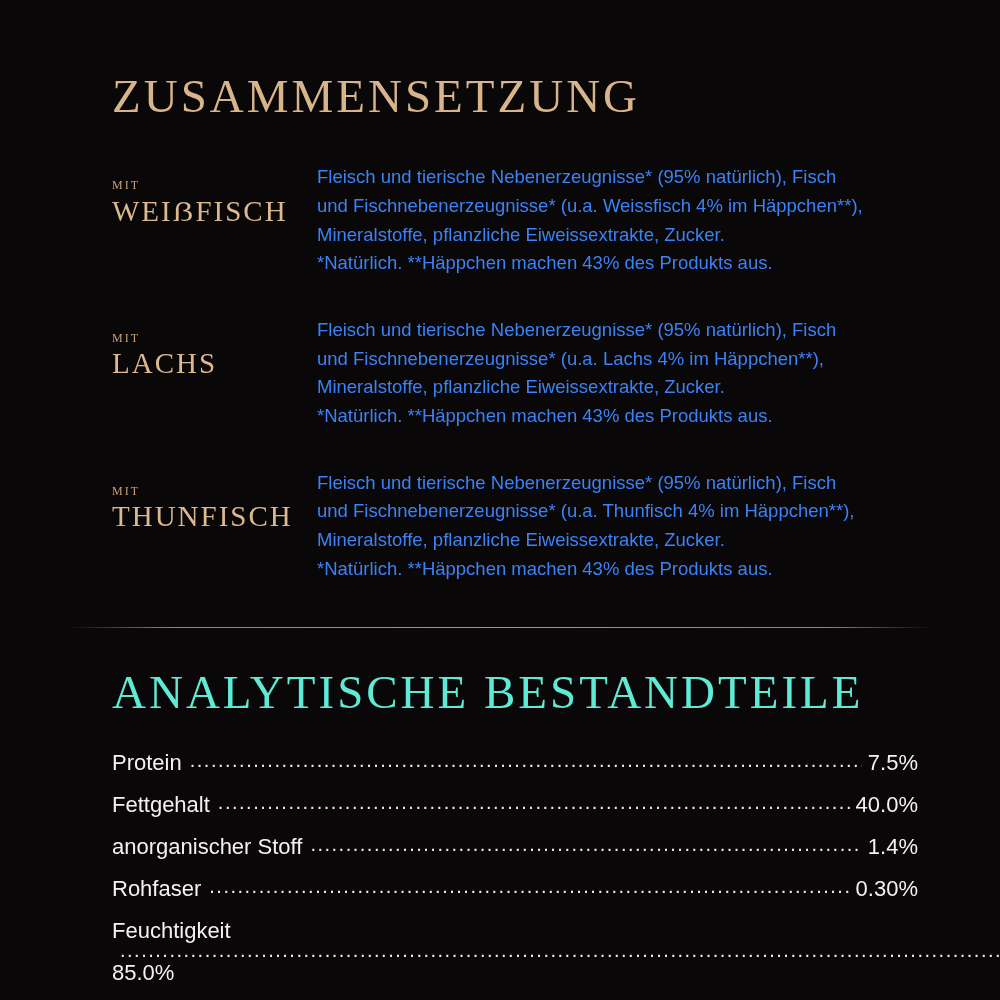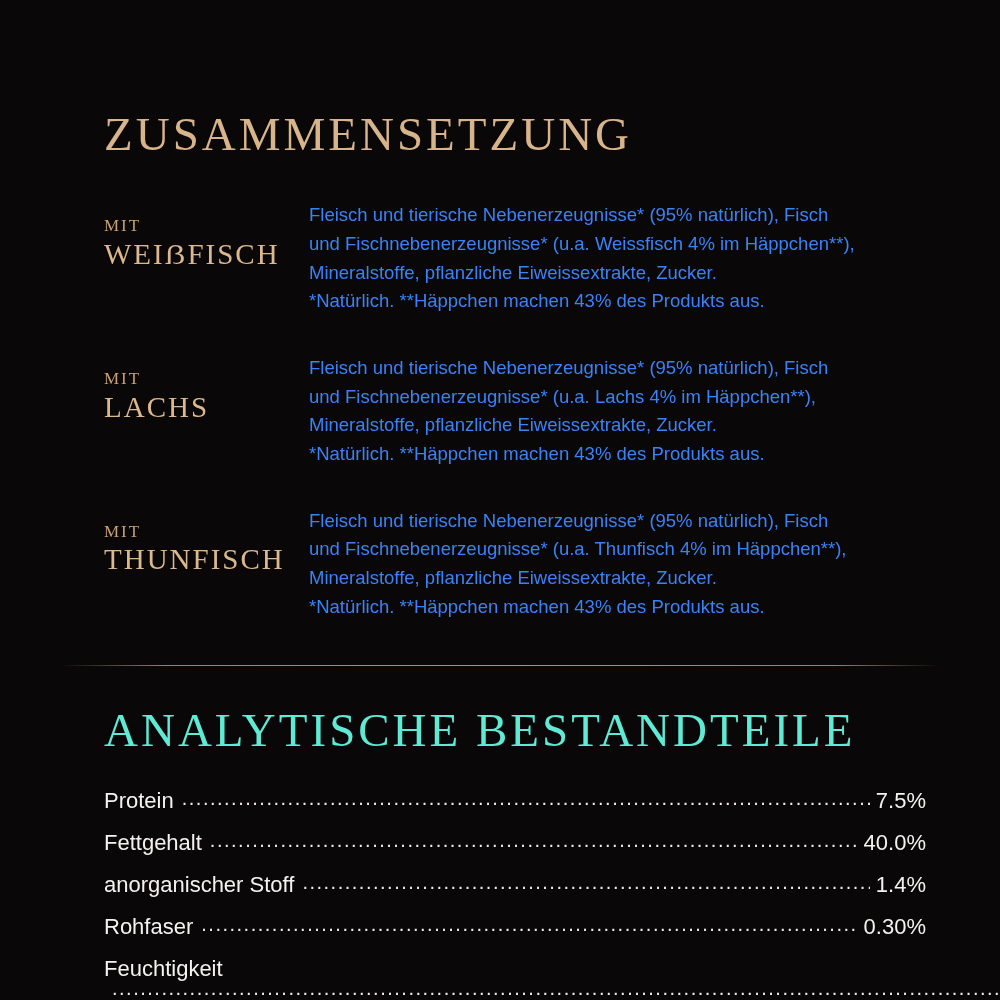--- a/index.html
+++ b/index.html
@@ -14,23 +14,22 @@
     font-family: "Liberation Sans", sans-serif;
     color: #ffffff;
     overflow: hidden;
     position: relative;
   }
 
   .page {
     width: 1000px;
     height: 836px;
     background: #0a0708;
-    padding: 8px;
+    padding: 16px;
     position: relative;
-    margin-top: 46px;
   }
 
   
   .section-one {
     padding: 56px 62px 0 96px;
   }
 
   .heading {
     font-family: "Liberation Serif", serif;
     font-weight: 400;
@@ -61,21 +60,21 @@
   .variant:last-child { margin-bottom: 0; }
 
   .variant-name {
     width: 205px;
     flex: 0 0 205px;
     padding-top: 18px;
   }
   .variant-mit {
     font-family: "Liberation Serif", serif;
     color: #c7a173;
-    font-size: 17px;
+    font-size: 12px;
     letter-spacing: 2px;
     line-height: 1.1;
     display: block;
   }
   .variant-fish {
     font-family: "Liberation Serif", serif;
     color: #dcb88e;
     font-size: 29px;
     letter-spacing: 2px;
     line-height: 1.25;

